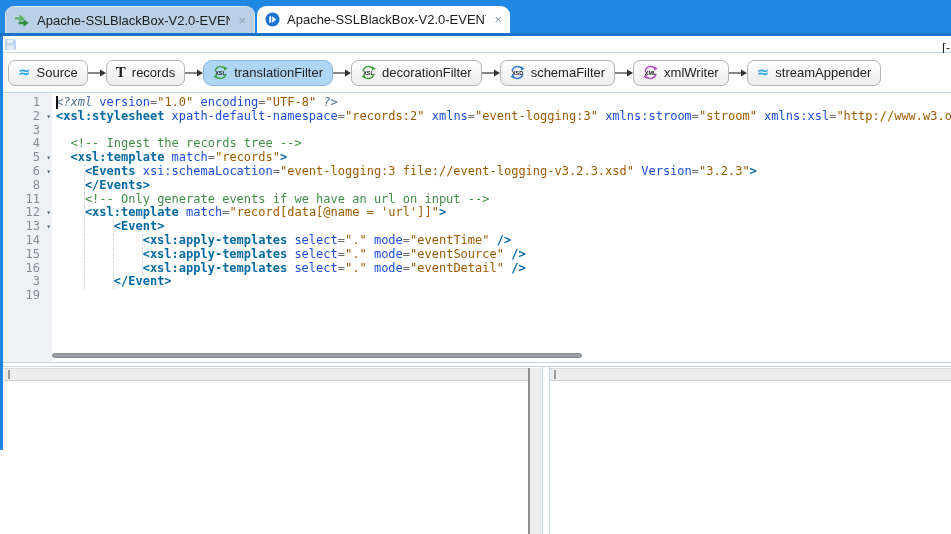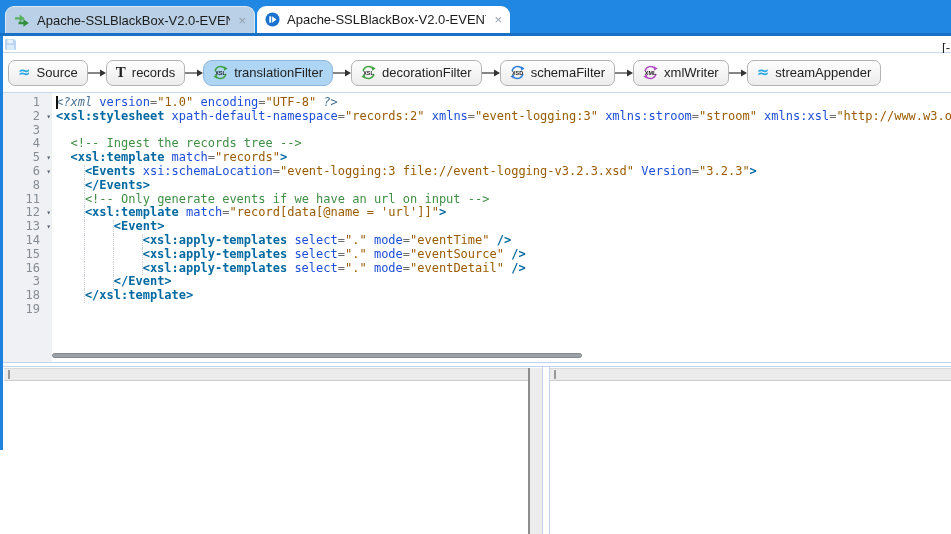--- a/index.html
+++ b/index.html
@@ -208,21 +208,20 @@
         <div class="crow"><span class="ln">5<i class="fold">▾</i></span><span class="cl"><span class="isp" style="width:2ch"></span><span class="tk-tag">&lt;xsl:template </span><span class="tk-attr">match</span><span class="tk-eq">=</span><span class="tk-str">"records"</span><span class="tk-tag">&gt;</span></span></div>
         <div class="crow"><span class="ln">6<i class="fold">▾</i></span><span class="cl"><span class="ig"></span><span class="tk-tag">&lt;Events </span><span class="tk-attr">xsi:schemaLocation</span><span class="tk-eq">=</span><span class="tk-str">"event-logging:3 file://event-logging-v3.2.3.xsd"</span><span class="tk-t"> </span><span class="tk-attr">Version</span><span class="tk-eq">=</span><span class="tk-str">"3.2.3"</span><span class="tk-tag">&gt;</span></span></div>
         <div class="crow"><span class="ln">8</span><span class="cl"><span class="ig"></span><span class="tk-tag">&lt;/Events&gt;</span></span></div>
         <div class="crow"><span class="ln">11</span><span class="cl"><span class="ig"></span><span class="tk-comment">&lt;!-- Only generate events if we have an url on input --&gt;</span></span></div>
         <div class="crow"><span class="ln">12<i class="fold">▾</i></span><span class="cl"><span class="ig"></span><span class="tk-tag">&lt;xsl:template </span><span class="tk-attr">match</span><span class="tk-eq">=</span><span class="tk-str">"record[data[@name = 'url']]"</span><span class="tk-tag">&gt;</span></span></div>
         <div class="crow"><span class="ln">13<i class="fold">▾</i></span><span class="cl"><span class="ig"></span><span class="ig"></span><span class="tk-tag">&lt;Event&gt;</span></span></div>
         <div class="crow"><span class="ln">14</span><span class="cl"><span class="ig"></span><span class="ig"></span><span class="ig"></span><span class="tk-tag">&lt;xsl:apply-templates </span><span class="tk-attr">select</span><span class="tk-eq">=</span><span class="tk-str">"."</span><span class="tk-t"> </span><span class="tk-attr">mode</span><span class="tk-eq">=</span><span class="tk-str">"eventTime"</span><span class="tk-tag"> /&gt;</span></span></div>
         <div class="crow"><span class="ln">15</span><span class="cl"><span class="ig"></span><span class="ig"></span><span class="ig"></span><span class="tk-tag">&lt;xsl:apply-templates </span><span class="tk-attr">select</span><span class="tk-eq">=</span><span class="tk-str">"."</span><span class="tk-t"> </span><span class="tk-attr">mode</span><span class="tk-eq">=</span><span class="tk-str">"eventSource"</span><span class="tk-tag"> /&gt;</span></span></div>
         <div class="crow"><span class="ln">16</span><span class="cl"><span class="ig"></span><span class="ig"></span><span class="ig"></span><span class="tk-tag">&lt;xsl:apply-templates </span><span class="tk-attr">select</span><span class="tk-eq">=</span><span class="tk-str">"."</span><span class="tk-t"> </span><span class="tk-attr">mode</span><span class="tk-eq">=</span><span class="tk-str">"eventDetail"</span><span class="tk-tag"> /&gt;</span></span></div>
         <div class="crow"><span class="ln">3</span><span class="cl"><span class="ig"></span><span class="ig"></span><span class="tk-tag">&lt;/Event&gt;</span></span></div>
-        <div class="crow"><span class="ln">18</span><span class="cl"><span class="ig"></span><span class="tk-tag">&lt;/xsl:template&gt;</span></span></div>
         <div class="crow"><span class="ln">19</span><span class="cl"></span></div>
       </div>
     <div class="cursor"></div>
     <div class="hscroll"></div>
   </div>
 
   <div class="hdivider"></div>
 
   <div class="bottom">
     <div class="bpanel left">

